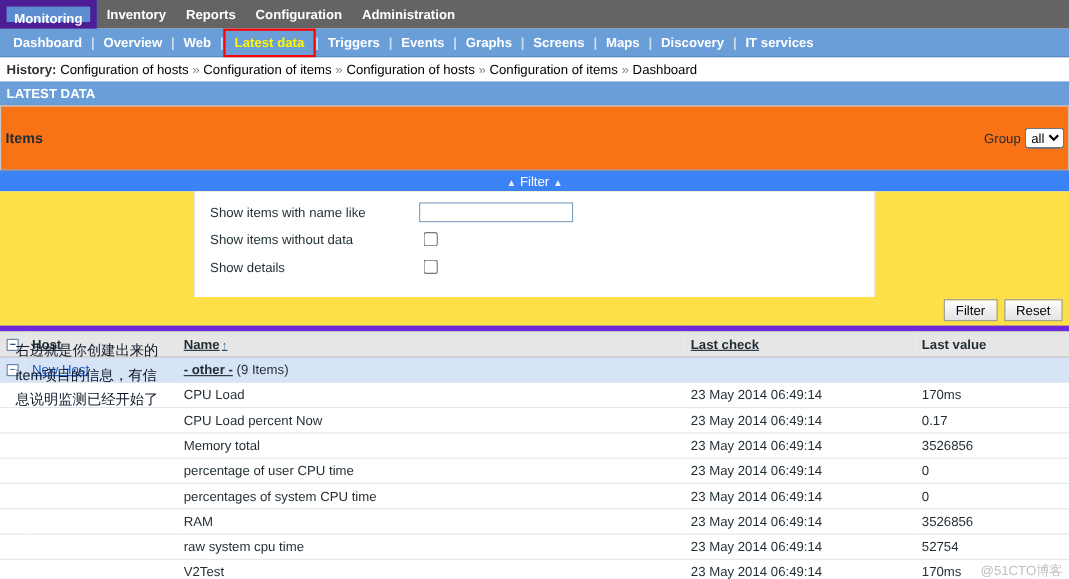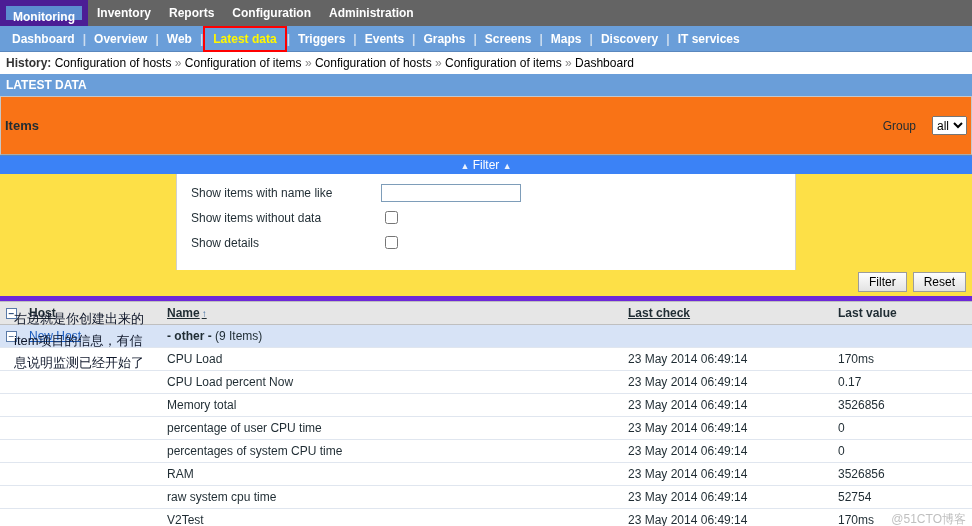--- a/index.html
+++ b/index.html
@@ -87,26 +87,27 @@
     background: #f97316;
     padding: 19px 4px;
     font-size: 13px;
     font-weight: bold;
   }
   .items-bar .right {
     font-weight: normal;
     font-size: 12px;
     display: flex;
     align-items: center;
-    gap: 16px;
+    gap: 4px;
     margin-left: 44px;
   }
   .items-bar select {
     height: 19px;
     font-size: 12px;
+    text-align: center;
   }
   
   .filter-cap {
     background: #3b82f6;
     color: #fff;
     text-align: center;
     font-size: 12px;
     padding: 2px 0;
     border-top: 1px solid #5a87bd;
   }
@@ -148,21 +149,21 @@
   table.items th {
     background: #e6e6e6;
     border-top: 1px solid #bfbfbf;
     border-bottom: 1px solid #bfbfbf;
   }
   table.items th a { color: #1f2c33; text-decoration: underline; cursor: pointer; }
   tr.group td {
     background: #d7e3f6;
     font-weight: normal;
   }
-  tr.group .gname { font-weight: bold; }
+  tr.group .gname { font-weight: bold; text-decoration: underline; }
   td.host { width: 138px; }
   td.name { }
   td.lc { width: 210px; }
   td.lv { width: 140px; }
   .exp {
     display: inline-block;
     width: 11px; height: 11px;
     border: 1px solid #5a7aa7;
     line-height: 9px;
     text-align: center;

